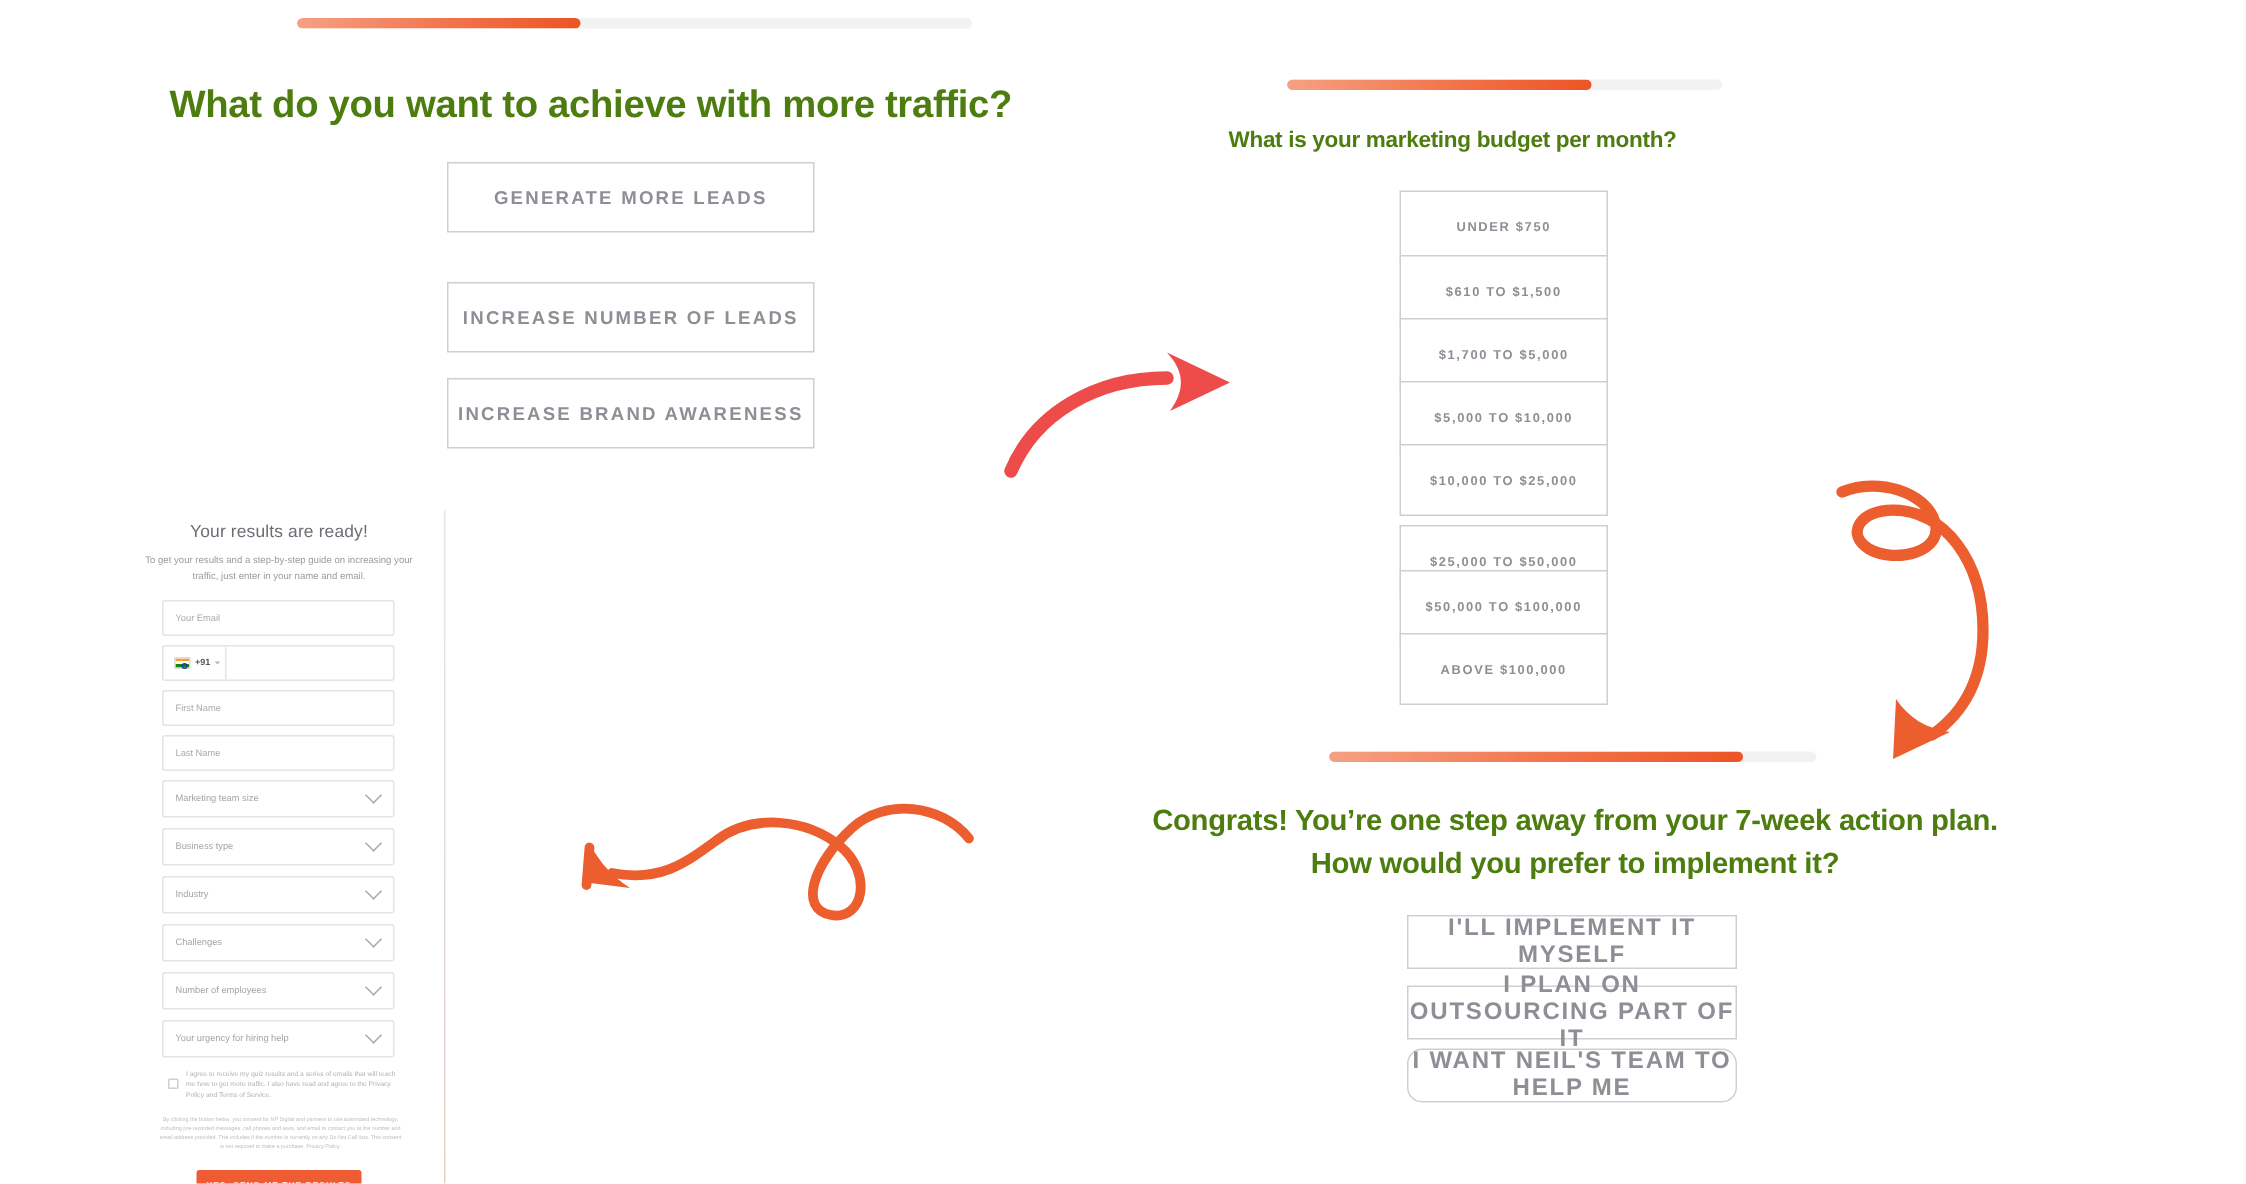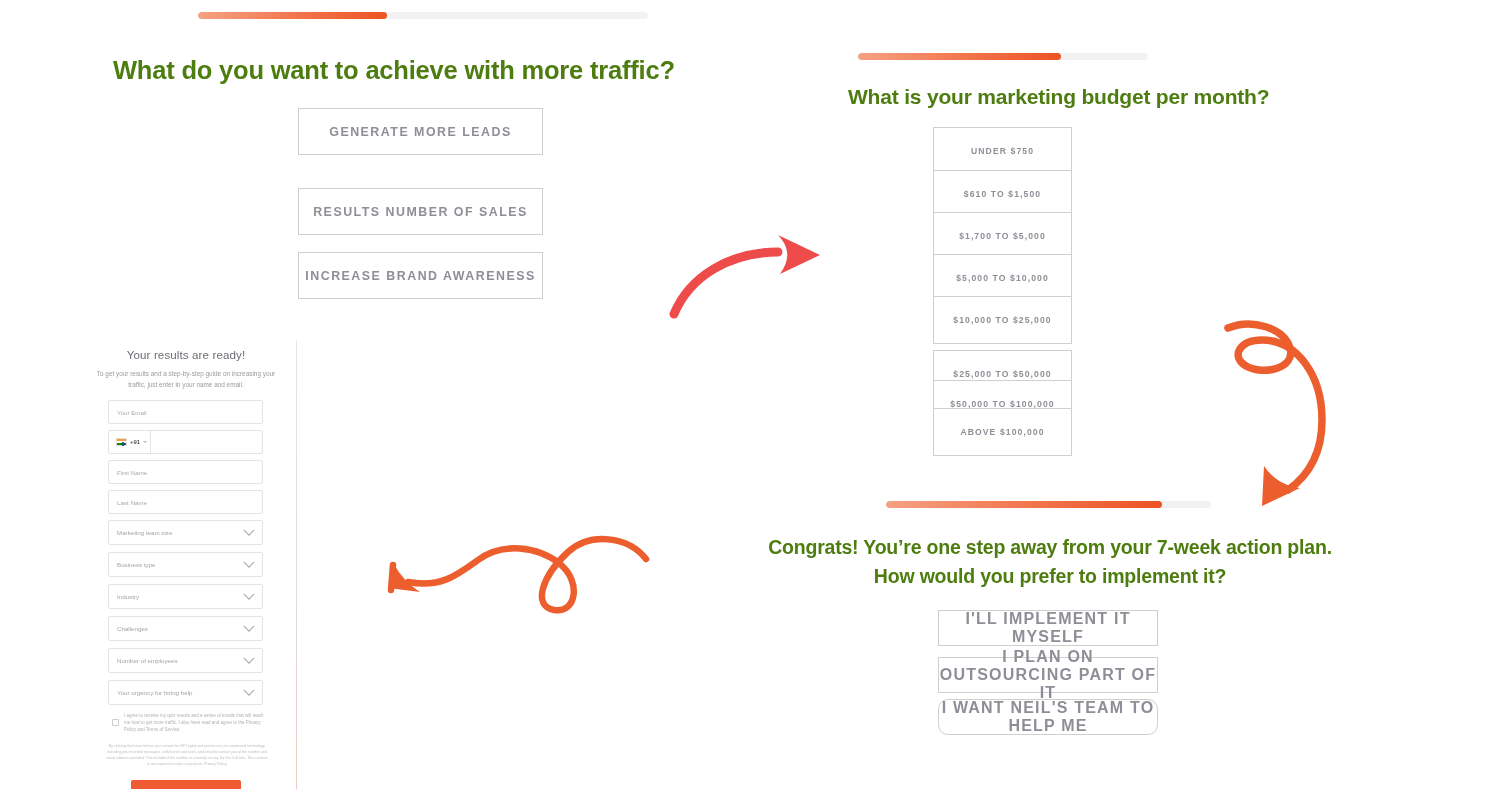--- a/index.html
+++ b/index.html
@@ -31,21 +31,21 @@
   #pb3 { left: 886px; top: 501px; width: 325px; }
 
   
   .q-heading {
     position: absolute;
     color: #4d7c0f;
     font-weight: bold;
     letter-spacing: -0.2px;
   }
   #h1 { left: 113px; top: 56px; font-size: 25.5px; white-space: nowrap; }
-  #h2 { left: 848px; top: 85px; font-size: 21px; white-space: nowrap; }
+  #h2 { left: 819px; top: 85px; font-size: 15px; white-space: nowrap; }
   #h3 {
     left: 700px; top: 533px; width: 700px;
     font-size: 19.5px; line-height: 29px; text-align: center;
   }
 
   
   .opt {
     position: absolute;
     display: flex;
     align-items: center;
@@ -77,21 +77,21 @@
     font-size: 8.6px;
     letter-spacing: 1.1px;
   }
   .grp-b .opt:nth-child(1) { top: 127px; }
   .grp-b .opt:nth-child(2) { top: 170px; }
   .grp-b .opt:nth-child(3) { top: 212px; }
   .grp-b .opt:nth-child(4) { top: 254px; }
   .grp-b .opt:nth-child(5) { top: 296px; }
   .grp-b .opt:nth-child(6) { top: 338px; margin-top: 12px; }
   .grp-b .opt:nth-child(7) { top: 380px; }
-  .grp-b .opt:nth-child(8) { top: 408px; }
+  .grp-b .opt:nth-child(8) { top: 422px; }
 
   .grp-c .opt {
     left: 938px;
     width: 220px;
     height: 36px;
     font-size: 16px;
     letter-spacing: 1.2px;
   }
   .grp-c .opt:nth-child(1) { top: 610px; }
   .grp-c .opt:nth-child(2) { top: 657px; }
@@ -231,21 +231,21 @@
   <div class="progress-track" id="pb2">
     <div class="progress-fill" style="width: 70%;"></div>
   </div>
   <div class="progress-track" id="pb3">
     <div class="progress-fill" style="width: 85%;"></div>
   </div>
 
   <div class="q-heading" id="h1">What do you want to achieve with more traffic?</div>
   <div class="grp-a">
     <div class="opt">GENERATE MORE LEADS</div>
-    <div class="opt">RESULTS NUMBER OF SALES</div>
+    <div class="opt">INCREASE NUMBER OF LEADS</div>
     <div class="opt">INCREASE BRAND AWARENESS</div>
   </div>
 
   <div class="q-heading" id="h2">What is your marketing budget per month?</div>
   <div class="grp-b">
     <div class="opt">UNDER $750</div>
     <div class="opt">$610 TO $1,500</div>
     <div class="opt">$1,700 TO $5,000</div>
     <div class="opt">$5,000 TO $10,000</div>
     <div class="opt">$10,000 TO $25,000</div>

